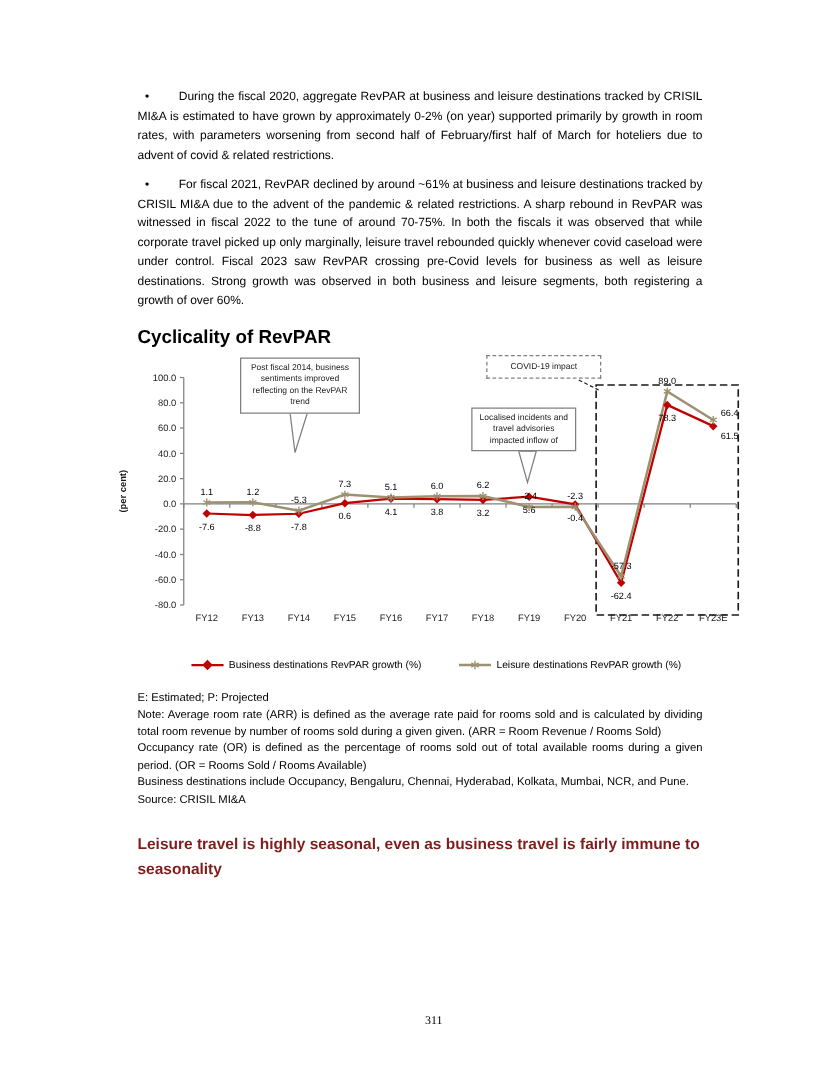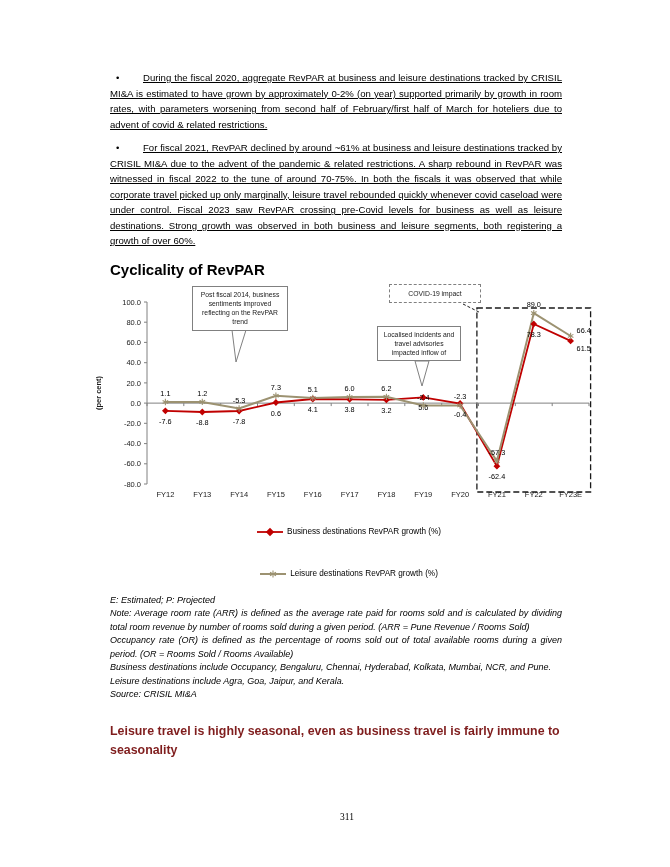--- a/index.html
+++ b/index.html
@@ -3,21 +3,21 @@
 <meta charset="utf-8">
 <style>
   * { margin:0; padding:0; box-sizing:border-box; }
   html,body { background:#ffffff; }
   .page {
     position:relative; width:670px; height:867px; background:#fff;
     font-family:"Liberation Sans", sans-serif; color:#000; overflow:hidden;
   }
   .content { position:absolute; left:110px; top:70px; width:452px; }
 
-  p.bullet { font-size:9.6px; line-height:1.62; text-align:justify; text-indent:6px;text-decoration:underline; }
+  p.bullet { font-size:9.6px; line-height:1.62; text-align:justify; text-indent:6px; }
   p.bullet .dot { display:inline-block; width:27px; text-indent:0; font-size:9.6px; }
   .p1 { margin-bottom:8px; }
   .p2 { margin-bottom:12px; }
 
   .chart-title { font-size:15px; font-weight:bold; margin:4px 0 6px 0; }
 
   .chart-wrap { position:relative; width:520px; height:240px; margin-left:-21px; }
   #chart-svg { position:absolute; left:0; top:0; overflow:visible; }
   .tk { font-size:7.5px; fill:#1a1a1a; font-family:"Liberation Sans",sans-serif; }
   .yl { font-weight:bold; }
@@ -25,25 +25,25 @@
 
   .ann {
     position:absolute; background:#fff; border:1px solid #808080;
     font-size:6.8px; line-height:1.35; text-align:center; padding:3px 2px; color:#1a1a1a;
   }
   .ann1 { left:103px; top:2px;  width:96px; }
   .ann2 { left:300px; top:0;    width:92px; border-style:dashed; padding:4px 2px; }
   .ann3 { left:288px; top:42px; width:84px; }
 
   .legend { width:520px; margin-left:-21px; margin-top:2px;
-    display:flex; justify-content:center; align-items:center; gap:30px;flex-direction:column; }
+    display:flex; justify-content:center; align-items:flex-end; gap:30px; }
   .legend-item { display:flex; align-items:center; gap:4px; font-size:8.2px; }
   .legend-item svg { display:block; }
 
-  .notes { margin-top:14px; font-style:italic; font-size:9px; line-height:1.5; text-align:justify; }
+  .notes { margin-top:14px; font-size:9px; line-height:1.5; text-align:justify; }
 
   .section-heading { margin-top:20px; color:#7f1d1d; font-size:12.4px; font-weight:bold; line-height:1.55; }
   .p3 { margin-top:13px; }
 
   .footer { position:absolute; left:0; right:0; top:812px; text-align:center;
     font-family:"Liberation Serif", serif; font-size:9.5px; color:#000;padding-left:24px; }
 </style>
 </head>
 <body>
 
@@ -230,24 +230,23 @@
               <line x1="10.042" y1="4.3" x2="15.958" y2="7.7"></line>
               <line x1="10.042" y1="7.7" x2="15.958" y2="4.3"></line>
             </g>
           </svg>
         <span>Leisure destinations RevPAR growth (%)</span>
       </div>
     </div>
 
     <div class="notes">
       <p>E: Estimated; P: Projected</p>
-      <p>Note: Average room rate (ARR) is defined as the average rate paid for rooms sold and is calculated by dividing total room revenue by number of rooms sold during a given period. (ARR = Pune Revenue / Rooms Sold)</p>
+      <p>Note: Average room rate (ARR) is defined as the average rate paid for rooms sold and is calculated by dividing total room revenue by number of rooms sold during a given given. (ARR = Room Revenue / Rooms Sold)</p>
       <p>Occupancy rate (OR) is defined as the percentage of rooms sold out of total available rooms during a given period. (OR = Rooms Sold / Rooms Available)</p>
       <p>Business destinations include Occupancy, Bengaluru, Chennai, Hyderabad, Kolkata, Mumbai, NCR, and Pune.</p>
-      <p>Leisure destinations include Agra, Goa, Jaipur, and Kerala.</p>
       <p>Source: CRISIL MI&amp;A</p>
     </div>
 
     <h2 class="section-heading">Leisure travel is highly seasonal, even as business travel is fairly immune to seasonality</h2>
 
 
   </div>
 
   <div class="footer">311</div>
 </div>

